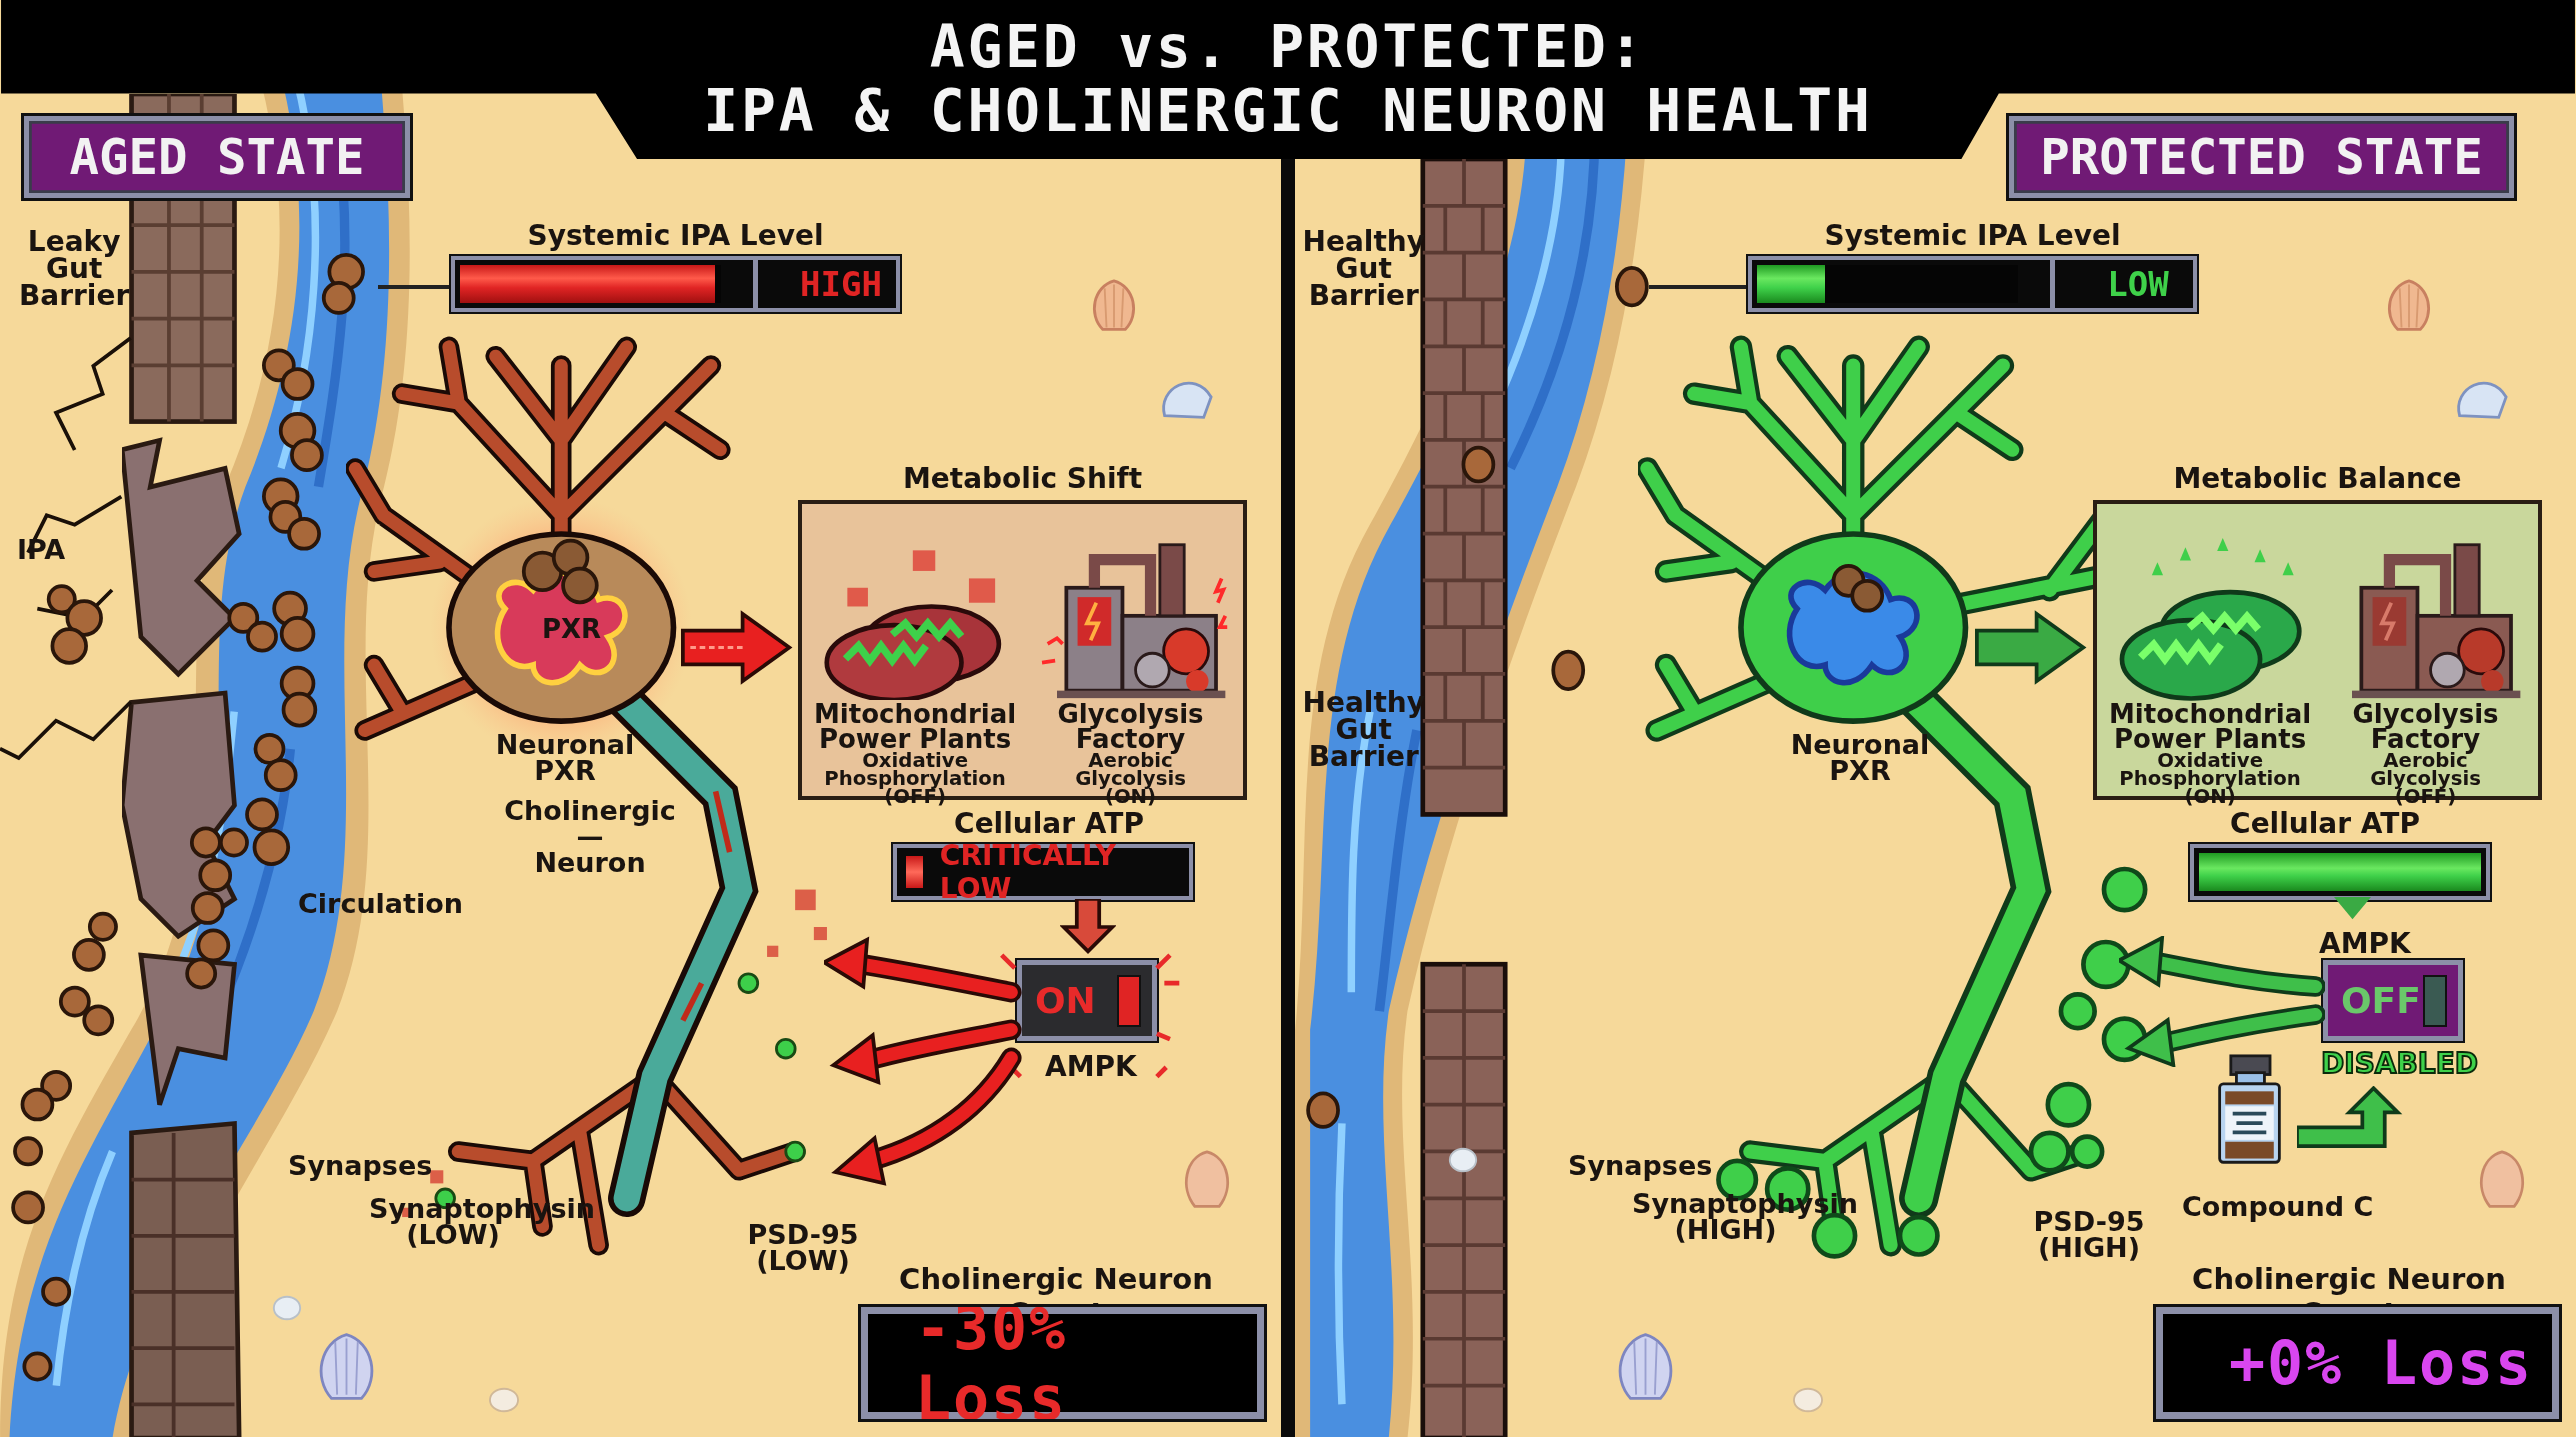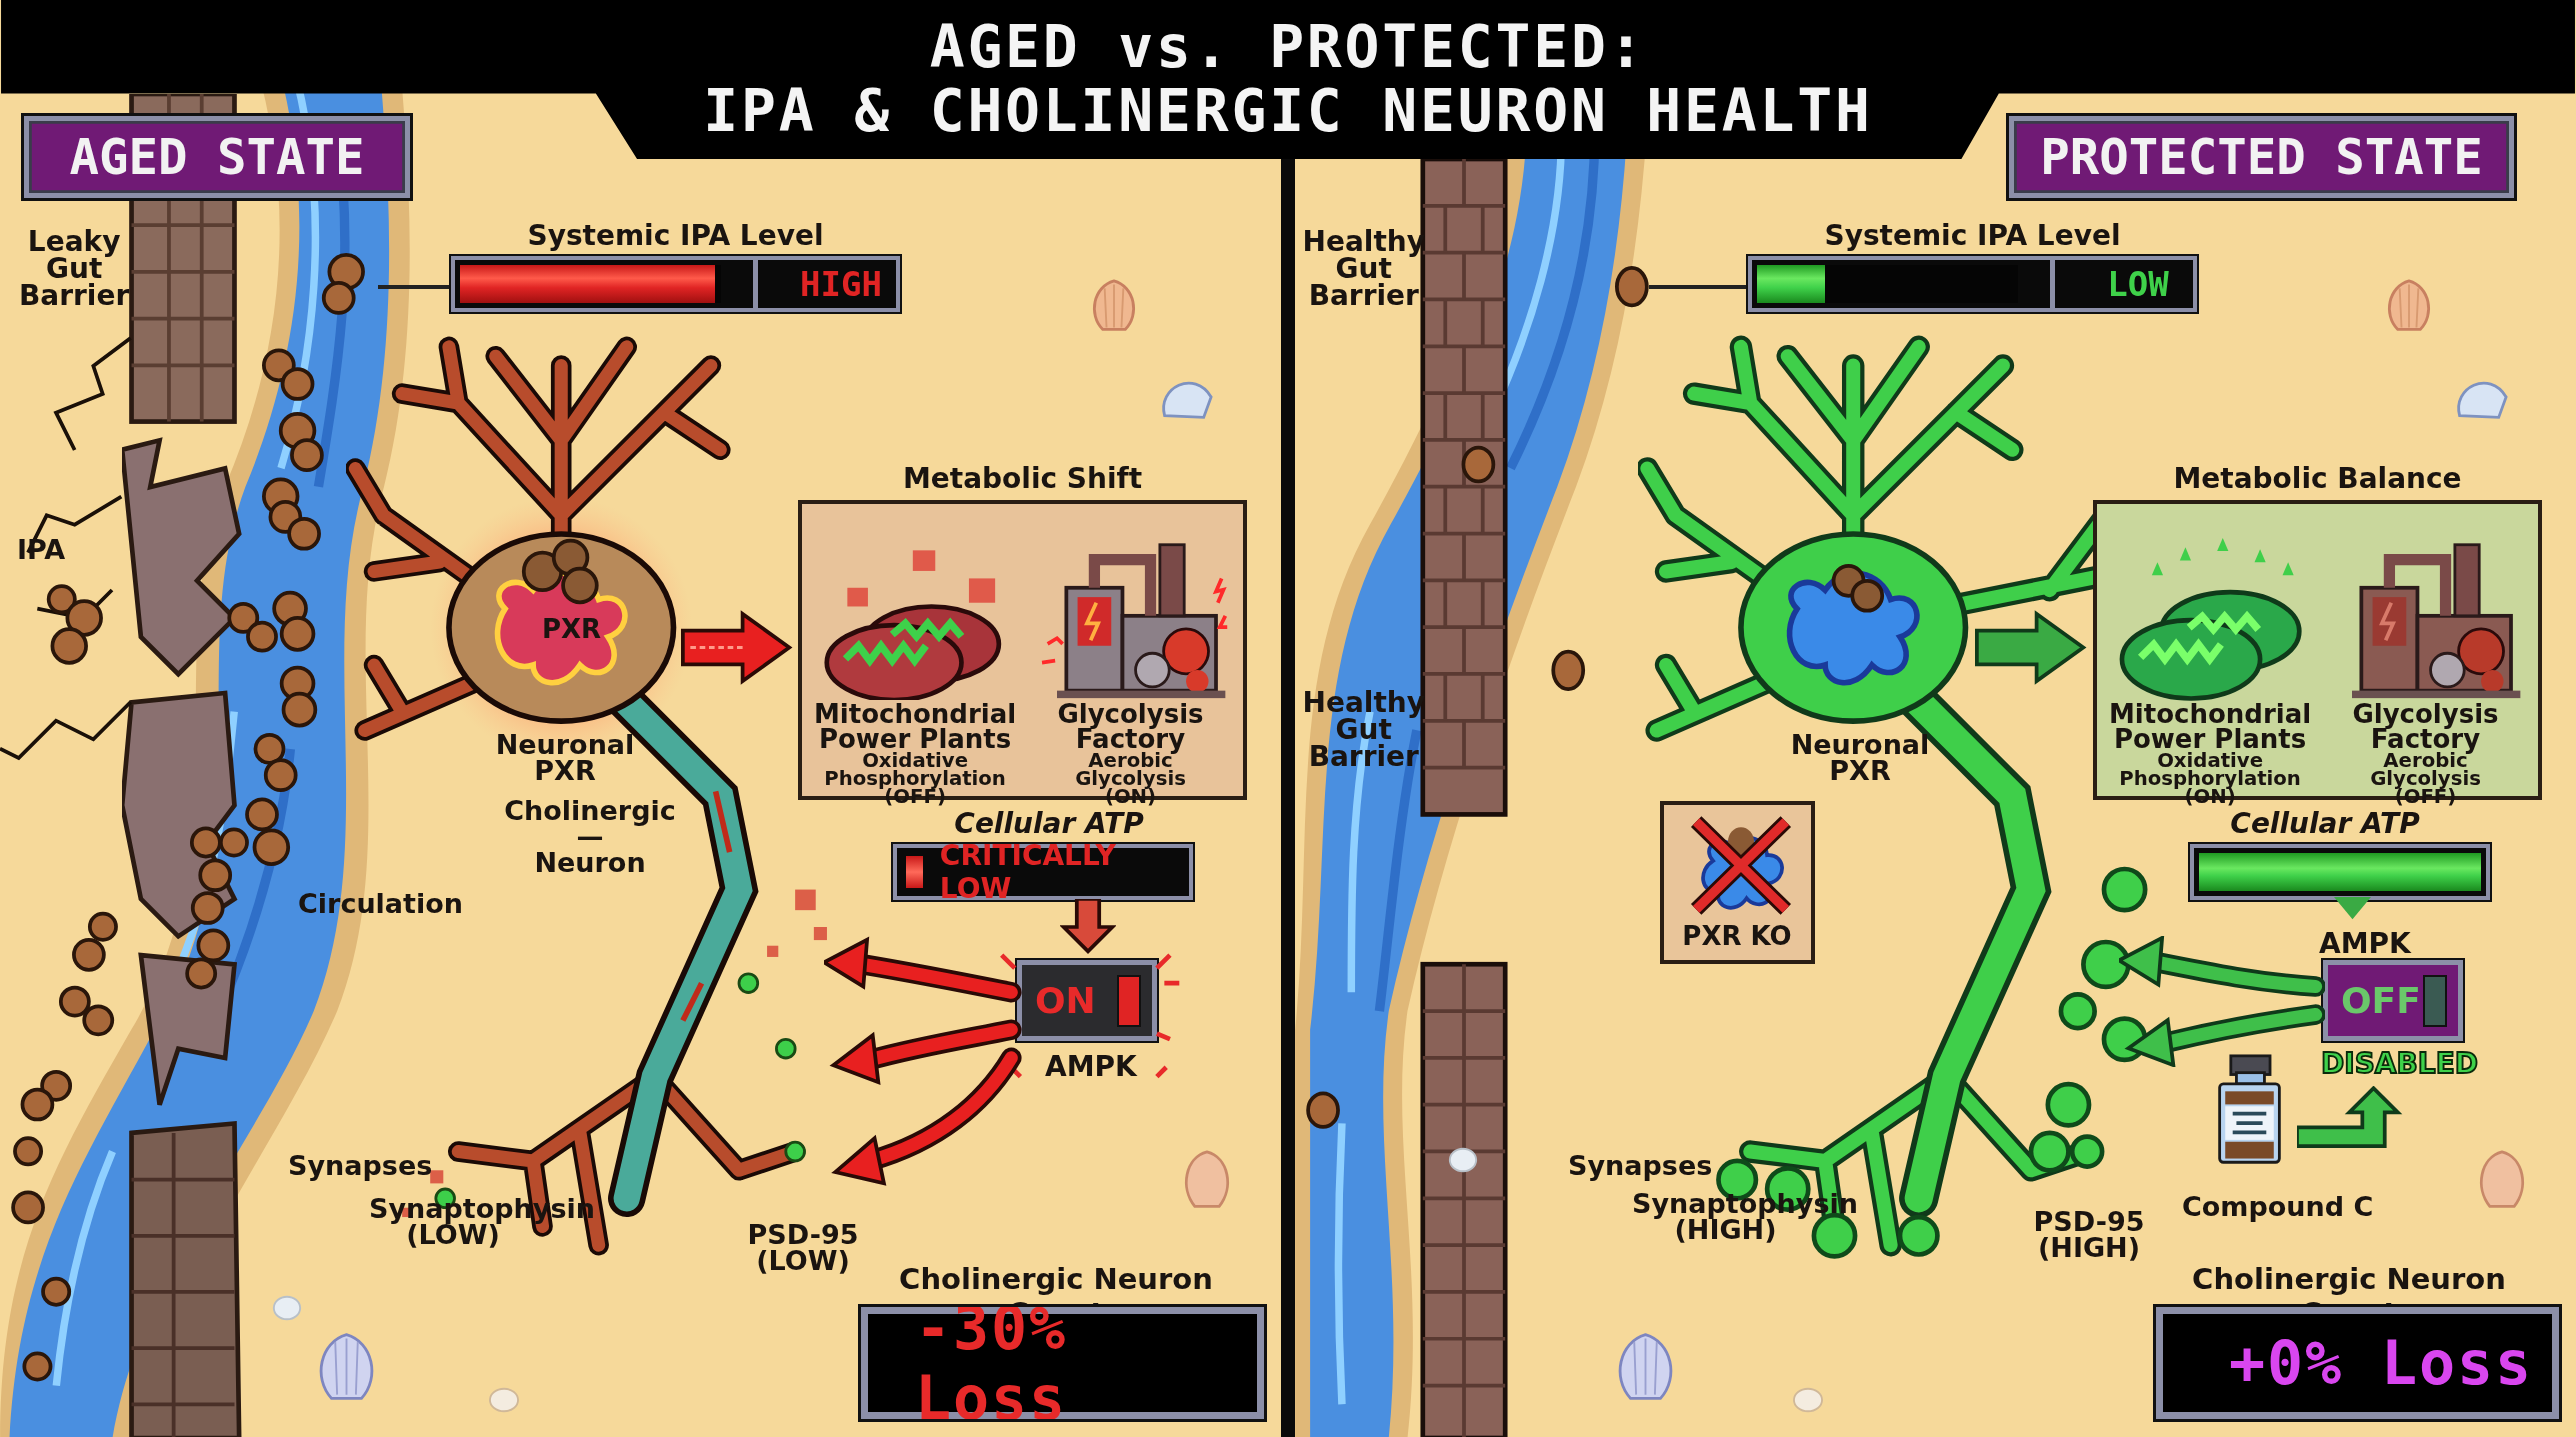--- a/index.html
+++ b/index.html
@@ -42,21 +42,21 @@
   .ipa-state { width: 110px; display: flex; align-items: center; justify-content: center; font-size: 34px; }
 
   
   .meta-title { position: absolute; font-weight: bold; font-size: 28px; text-align: center; width: 449px; }
   .meta-box { position: absolute; width: 449px; height: 300px; border: 4.7px solid #2a1e14; }
   .meta-col { position: absolute; width: 215px; text-align: center; }
   .meta-name { font-weight: bold; font-size: 26px; line-height: 25px; }
   .meta-sub { font-weight: bold; font-size: 19.7px; line-height: 18px; }
 
   
-  .atp-label { position: absolute; font-weight: bold; font-size: 28px; text-align: center; width: 300px; font-style: italic; }
+  .atp-label { position: absolute; font-weight: bold; font-size: 28px; text-align: center; width: 300px; }
   .atp-bar { position: absolute; width: 300px; height: 56px; background: #0a0a0a; border: 4.7px solid #8c8fa8; outline: 2.8px solid #111; }
 
   
   .ampk-switch { position: absolute; width: 140px; height: 81px; background: #2b2b2e; border: 5.6px solid #8c8fa8; outline: 2.8px solid #111; display: flex; align-items: center; justify-content: space-between; padding: 0 11.2px 0 13px; }
   .ampk-text { font-size: 36px; font-weight: bold; }
   .ampk-toggle { width: 24px; height: 52px; border: 2.8px solid #111; }
   .ampk-label { position: absolute; font-weight: bold; font-size: 28px; }
 
   
   .count-label { position: absolute; font-weight: bold; font-size: 29px; text-align: center; width: 412px; }
@@ -407,29 +407,20 @@
       <circle cx="106" cy="910" r="20"></circle>
         <circle cx="160" cy="920" r="22"></circle>
         <circle cx="210" cy="970" r="22"></circle>
       <circle cx="300" cy="970" r="20"></circle>
         <circle cx="480" cy="880" r="16"></circle>
     </g>
   </svg>
   <div class="txt" style="left:490px; top:732px; width:150px;"><span style="white-space:pre-line">Neuronal
 PXR</span></div>
 
-  <div class="abs" style="left:365px; top:801px; width:155px; height:163px; background:#e9c59a; border:4.7px solid #2a1e14;">
-    <svg class="abs" style="left:20.6px; top:9.4px;" width="112" height="103" viewBox="0 0 120 110">
-      <path d="M30 50 C 16 34, 40 20, 52 36 C 62 18, 86 24, 88 44 C 108 42, 110 70, 90 74 C 100 94, 78 104, 66 90 C 54 108, 32 100, 36 84 C 16 84, 14 60, 30 50 Z" fill="#3a8ae8" stroke="#1a3a9a" stroke-width="4"></path>
-      <ellipse cx="60" cy="30" rx="14" ry="16" fill="#8a5a34"></ellipse>
-      <path d="M12 8 L108 102 M108 8 L12 102" stroke="#2a0a06" stroke-width="16"></path>
-      <path d="M12 8 L108 102 M108 8 L12 102" stroke="#e02a2a" stroke-width="10"></path>
-    </svg>
-    <div class="abs" style="left:0; top:116px; width:146px; text-align:center; font-weight:bold; font-size:26px;">PXR KO</div>
-  </div>
 
   <svg class="abs" style="left:680px; top:610px;" width="112" height="75" viewBox="0 0 120 80">
     <path d="M2 22 H66 V4 L116 40 L66 76 V58 H2 Z" fill="#3aaa44" stroke="#103a1a" stroke-width="4"></path>
   </svg>
 
   <div class="meta-title" style="left:798px; top:462px;">Metabolic Balance</div>
   <div class="meta-box" style="left:798px; top:500px; background:#c9d79c;">
     <svg class="abs" style="left:17px; top:34px;" width="197" height="168" viewBox="0 0 210 180">
       <g fill="#3fcf4a">
           <path d="M40 40 l6 -14 l6 14 Z"></path>

